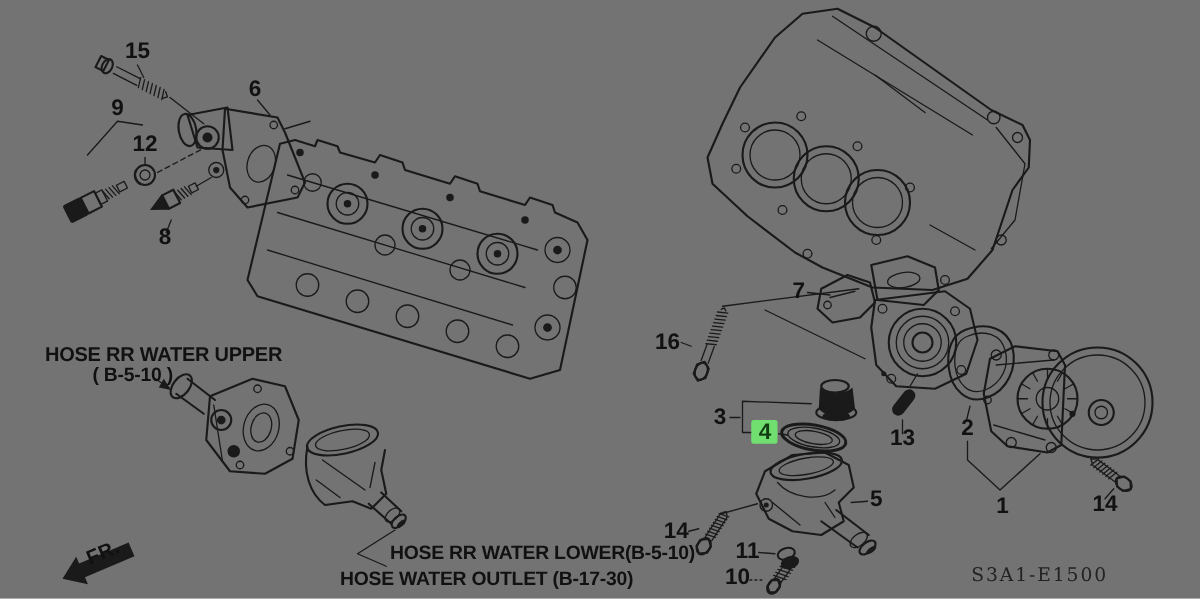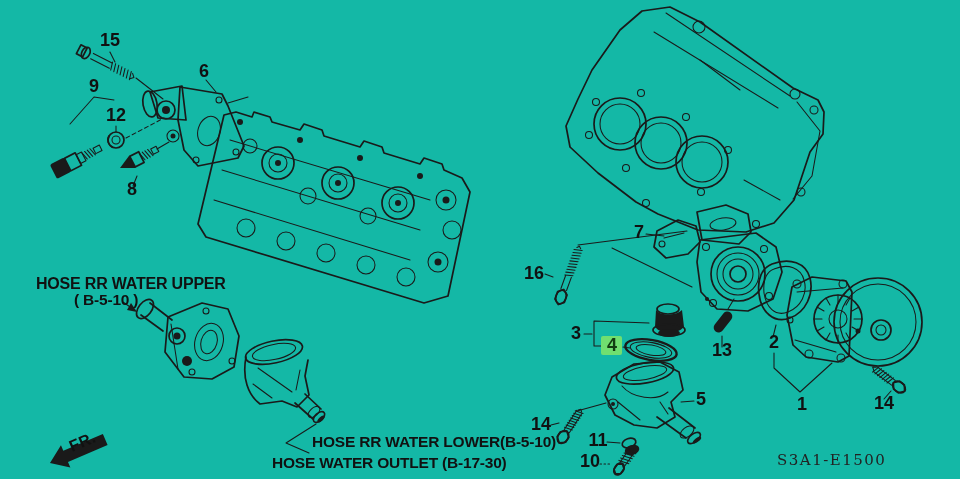--- a/index.html
+++ b/index.html
@@ -1,16 +1,16 @@
 <!DOCTYPE html>
 <html><head>
 <meta charset="utf-8">
 <style>
   html,body{margin:0;padding:0;background:#ffffff;}
-  .stage{position:relative;width:960px;height:479px;background:#14b8a6;overflow:hidden;}
+  .stage{position:relative;width:960px;height:479px;background:#737373;overflow:hidden;}
   svg{display:block;}
   .s2{stroke:#1a1a1a;stroke-width:1.7;fill:none;stroke-linejoin:round;stroke-linecap:round;}
   .s1{stroke:#1a1a1a;stroke-width:1.05;fill:none;stroke-linejoin:round;stroke-linecap:round;}
   .ink{fill:#1a1a1a;stroke:none;}
   .callout{font:700 18px "Liberation Sans", sans-serif;fill:#111;text-anchor:middle;}
   .hose{font:700 15.5px "Liberation Sans", sans-serif;fill:#111;letter-spacing:-0.2px;}
   .code{font:15px "DejaVu Serif", serif;fill:#222;letter-spacing:1.5px;}
   .fr{font:700 16px "Liberation Sans", sans-serif;fill:#111;letter-spacing:.5px;}
 </style>
 </head>

